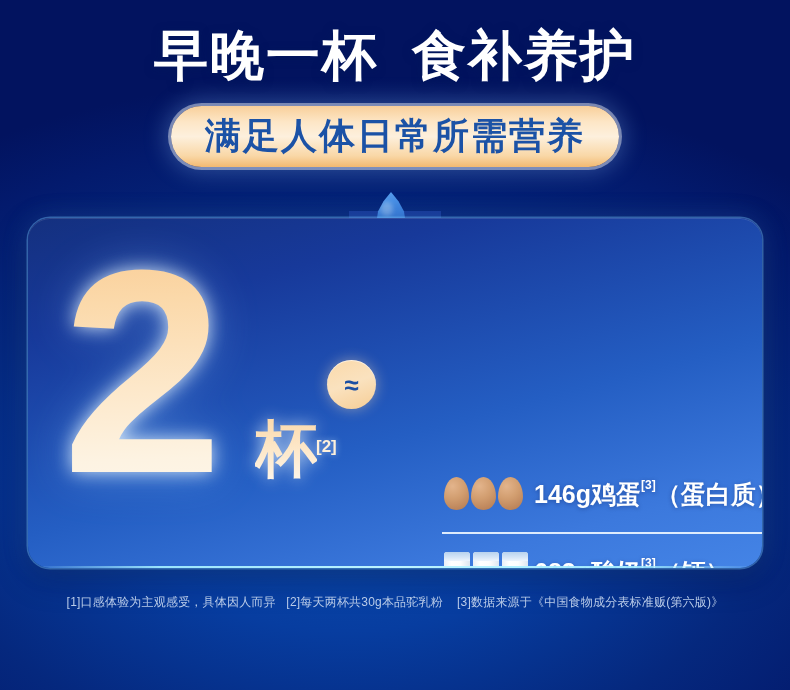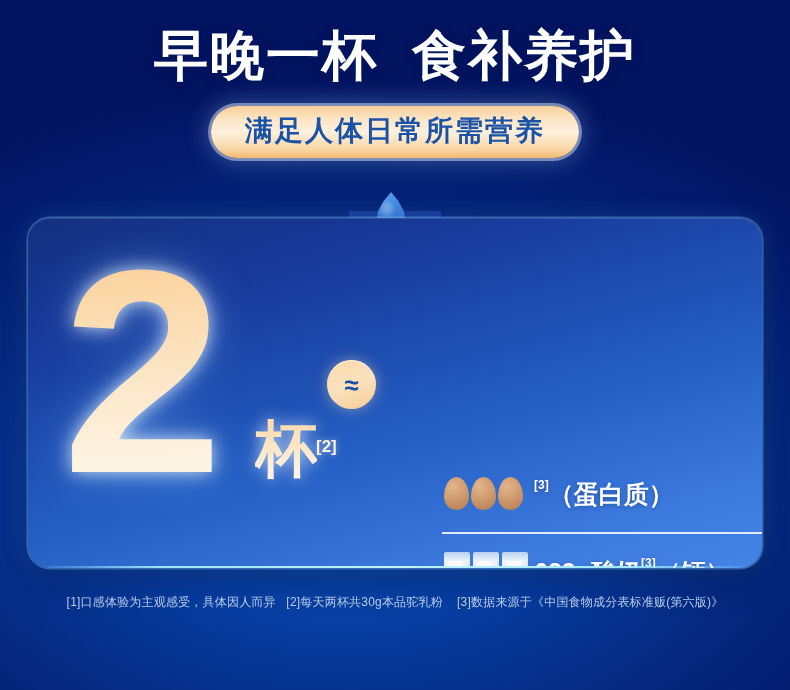--- a/index.html
+++ b/index.html
@@ -24,21 +24,21 @@
   }
   
   .pill-wrap{position:absolute;left:0;top:106px;width:790px;display:flex;justify-content:center;}
   .pill{
     position:relative;
     padding:9px 34px 11px;
     border-radius:40px;
     background:linear-gradient(180deg,#f8cf9a 0%,#fde6c6 26%,#fdf0dd 50%,#f9d7a6 82%,#f2b971 100%);
     box-shadow:0 0 0 3px rgba(255,255,255,.42), 0 0 22px 6px rgba(150,200,255,.28);
     color:#1b52a6;
-    font-size:28px;font-weight:bold;letter-spacing:2px;
+    font-size:36px;font-weight:bold;letter-spacing:2px;
     line-height:1.15;
   }
   
   .card{
     position:absolute;left:28px;top:218px;width:734px;height:350px;
     border-radius:22px;
     background:linear-gradient(165deg,#14307f 0%,#17399a 22%,#245ec3 58%,#3c79dd 84%,#4484e6 100%);
     box-shadow:
       inset 0 1px 0 rgba(255,255,255,.12),
       0 0 0 1.5px rgba(120,200,255,.38),
@@ -147,20 +147,21 @@
 
     <div class="rows">
 
       <div class="row">
         <div class="icons">
           <span class="egg e1"></span>
           <span class="egg e2"></span>
           <span class="egg e3"></span>
         </div>
         <div class="rtext">
+          <span>146g鸡蛋</span>
           <sup>[3]</sup>
           <span>（蛋白质）</span>
         </div>
       </div>
 
       <div class="row">
         <div class="icons">
           <span class="glass g1"></span>
           <span class="glass g2"></span>
           <span class="glass g3"></span>

